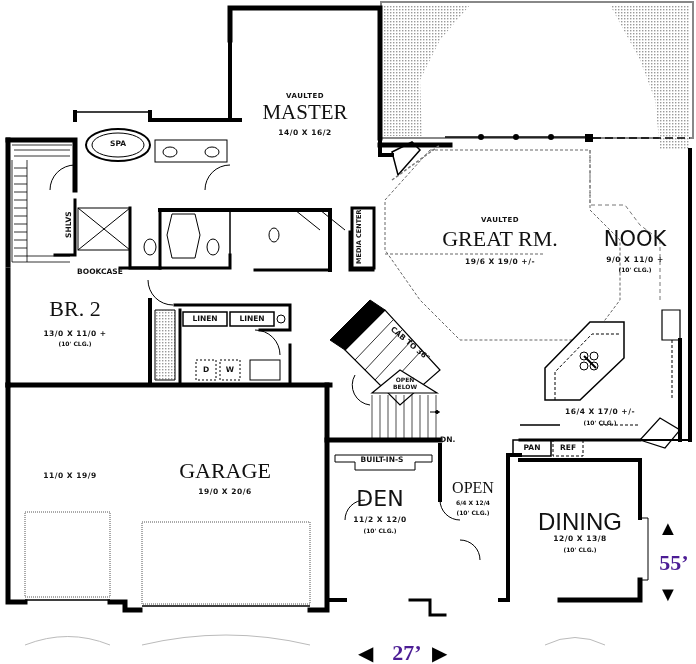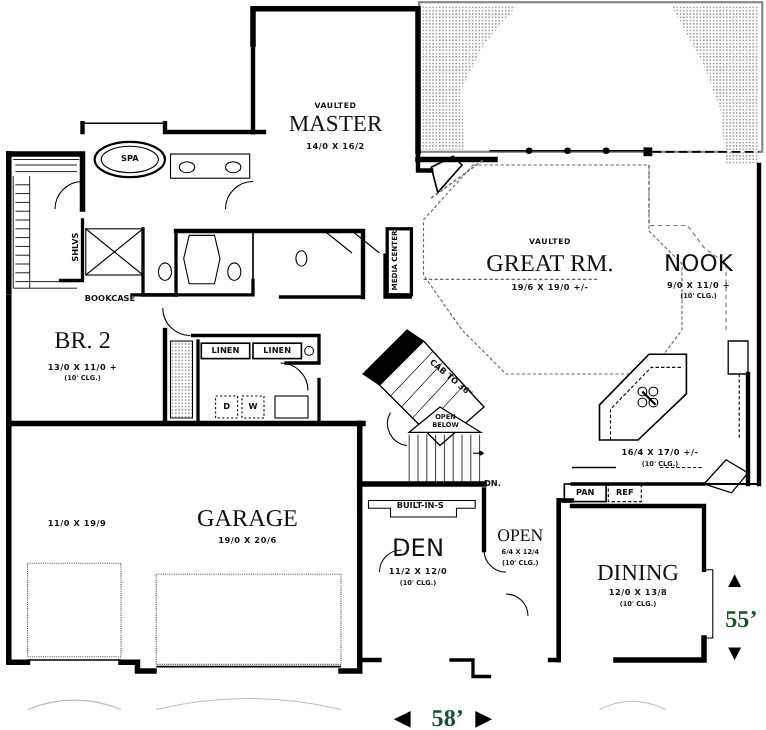--- a/index.html
+++ b/index.html
@@ -5,21 +5,21 @@
   html, body { margin: 0; padding: 0; background: #ffffff; }
   body { width: 696px; height: 664px; position: relative; overflow: hidden; font-family: "Liberation Sans", sans-serif; color: #111; }
   svg.plan { position: absolute; left: 0; top: 0; }
   .lbl { position: absolute; text-align: center; line-height: 1; white-space: nowrap; color: #111; font-weight: bold; }
   .big { font-family: "Liberation Serif", serif; font-weight: normal; letter-spacing: 0px; }
   .dim { font-family: "DejaVu Sans", sans-serif; font-size: 7.5px; font-weight: bold; letter-spacing: 0.5px; }
   .clg { font-family: "DejaVu Sans", sans-serif; font-size: 6px; font-weight: bold; }
   .small { font-family: "DejaVu Sans", sans-serif; font-size: 7.5px; font-weight: bold; }
   .vault { font-family: "DejaVu Sans", sans-serif; font-size: 7px; letter-spacing: 0.5px; }
   .vert { writing-mode: vertical-rl; transform: rotate(180deg); }
-  .overall { font-family: "Liberation Serif", serif; font-size: 22px; color: #14532d; }
+  .overall { font-family: "Liberation Serif", serif; font-size: 22px; color: #4c1d95; }
   .arrow { position: absolute; font-size: 20px; line-height: 1; color: #000; }
 </style>
 </head>
 <body>
 
 <svg class="plan" width="696" height="664" viewBox="0 0 696 664" xmlns="http://www.w3.org/2000/svg">
   <defs>
     <pattern id="stip" width="3" height="3" patternUnits="userSpaceOnUse">
       <rect width="3" height="3" fill="#fff"></rect>
       <rect x="0" y="0" width="1.4" height="1.4" fill="#9a9a9a"></rect>
@@ -220,21 +220,21 @@
 <div class="lbl dim" style="left:180px;top:488px;width:90px;">19/0 X 20/6</div>
 
 <div class="lbl big" style="left:345px;top:488px;width:70px;font-size:22px;font-family:'DejaVu Sans',sans-serif;">DEN</div>
 <div class="lbl dim" style="left:340px;top:516px;width:80px;">11/2 X 12/0</div>
 <div class="lbl clg" style="left:340px;top:528px;width:80px;">(10' CLG.)</div>
 
 <div class="lbl big" style="left:443px;top:480px;width:60px;font-size:16px;">OPEN</div>
 <div class="lbl clg" style="left:443px;top:500px;width:60px;">6/4 X 12/4</div>
 <div class="lbl clg" style="left:443px;top:510px;width:60px;">(10' CLG.)</div>
 
-<div class="lbl big" style="left:530px;top:510px;width:100px;font-size:21px;font-family:Liberation Serif, serif;">DINING</div>
+<div class="lbl big" style="left:530px;top:510px;width:100px;font-size:24px;font-family:Liberation Sans, sans-serif;">DINING</div>
 <div class="lbl dim" style="left:535px;top:535px;width:90px;">12/0 X 13/8</div>
 <div class="lbl clg" style="left:535px;top:547px;width:90px;">(10' CLG.)</div>
 
 <div class="lbl small" style="left:100px;top:140px;width:36px;">SPA</div>
 <div class="lbl small vert" style="left:65px;top:205px;height:40px;">SHLVS</div>
 <div class="lbl small" style="left:68px;top:268px;width:64px;">BOOKCASE</div>
 <div class="lbl small" style="left:185px;top:315px;width:40px;">LINEN</div>
 <div class="lbl small" style="left:232px;top:315px;width:40px;">LINEN</div>
 <div class="lbl small" style="left:198px;top:366px;width:16px;">D</div>
 <div class="lbl small" style="left:222px;top:366px;width:16px;">W</div>
@@ -244,14 +244,14 @@
 <div class="lbl small" style="left:440px;top:408px;width:24px;text-align:left;margin-top:28px;">DN.</div>
 <div class="lbl small" style="left:350px;top:442px;width:64px;margin-top:14px;">BUILT-IN-S</div>
 <div class="lbl small" style="left:515px;top:444px;width:34px;">PAN</div>
 <div class="lbl small" style="left:555px;top:444px;width:26px;">REF</div>
 
 <div class="arrow" style="left:658px;top:518px;">▲</div>
 <div class="lbl overall" style="left:652px;top:552px;width:44px;">55’</div>
 <div class="arrow" style="left:658px;top:584px;">▼</div>
 
 <div class="arrow" style="left:358px;top:643px;">◀</div>
-<div class="lbl overall" style="left:382px;top:642px;width:50px;">58’</div>
+<div class="lbl overall" style="left:382px;top:642px;width:50px;">27’</div>
 <div class="arrow" style="left:432px;top:643px;">▶</div>
 
 </body></html>

